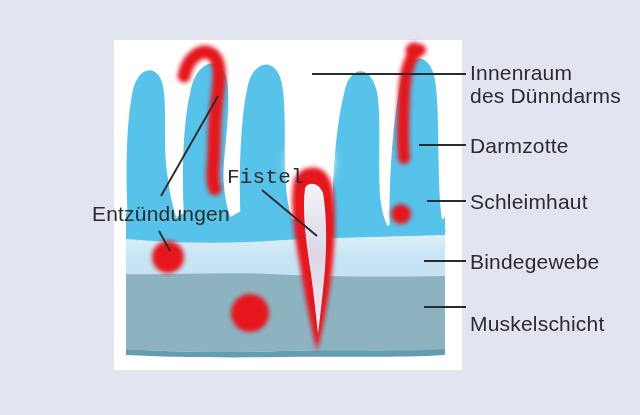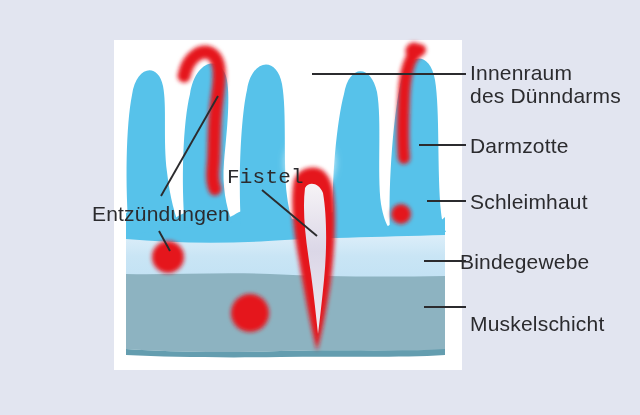--- a/index.html
+++ b/index.html
@@ -91,17 +91,17 @@
 
   <div class="lbl" style="left:470px;top:61px;">
     <div>Innenraum</div>
     <div>des Dünndarms</div>
   </div>
 
   <div class="lbl" style="left:470px;top:134px;">Darmzotte</div>
 
   <div class="lbl" style="left:470px;top:190px;">Schleimhaut</div>
 
-  <div class="lbl" style="left:460px;top:250px;">Bindegewebe</div>
+  <div class="lbl" style="left:470px;top:250px;">Bindegewebe</div>
 
   <div class="lbl" style="left:470px;top:312px;">Muskelschicht</div>
 
 </div>
 
 </body></html>

